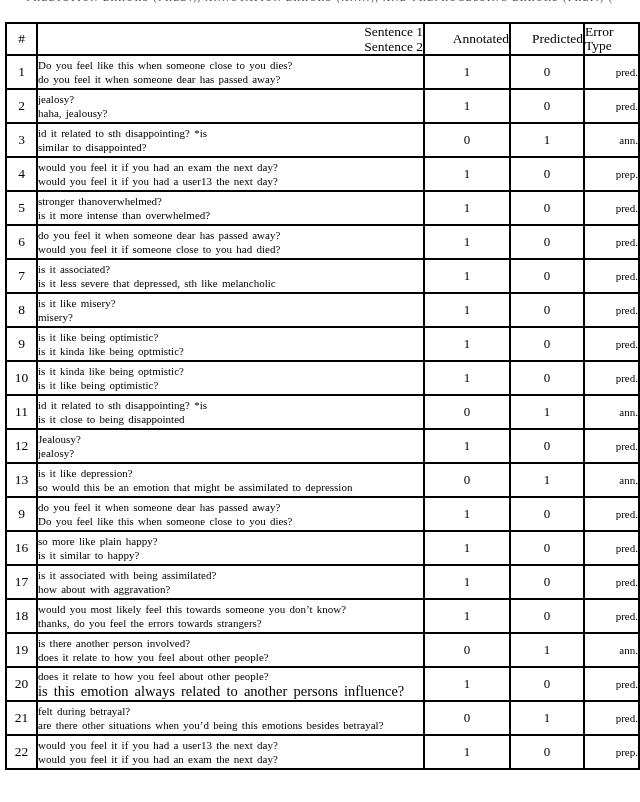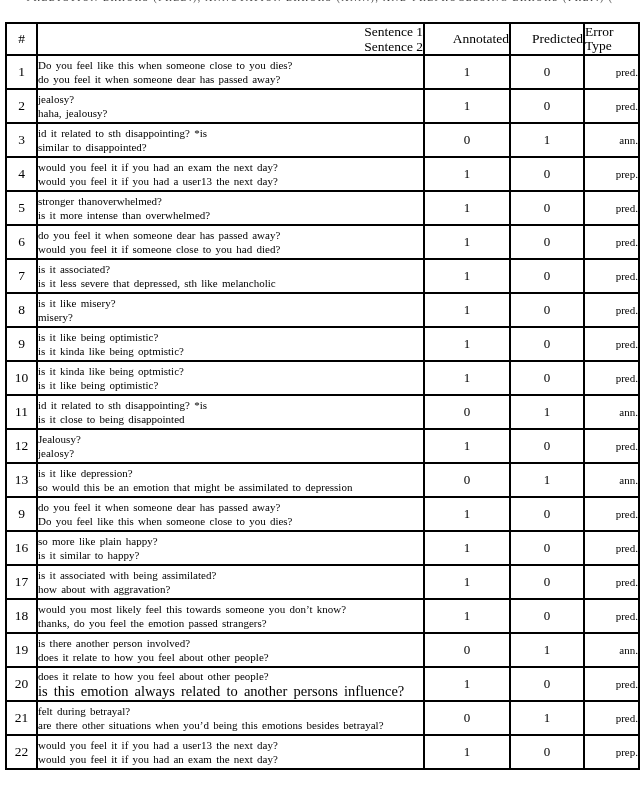--- a/index.html
+++ b/index.html
@@ -301,21 +301,21 @@
     </td>
     <td class="cell-val">1</td>
     <td class="cell-val">0</td>
     <td class="cell-err">pred.</td>
   </tr>
 
   <tr>
     <td class="cell-num">18</td>
     <td class="cell-sent">
       <div class="sent-line s1">would you most likely feel this towards someone you don’t know?</div>
-      <div class="sent-line s2">thanks, do you feel the emotion passed strangers?</div>
+      <div class="sent-line s2">thanks, do you feel the errors towards strangers?</div>
     </td>
     <td class="cell-val">1</td>
     <td class="cell-val">0</td>
     <td class="cell-err">pred.</td>
   </tr>
 
   <tr>
     <td class="cell-num">19</td>
     <td class="cell-sent">
       <div class="sent-line s1">is there another person involved?</div>

